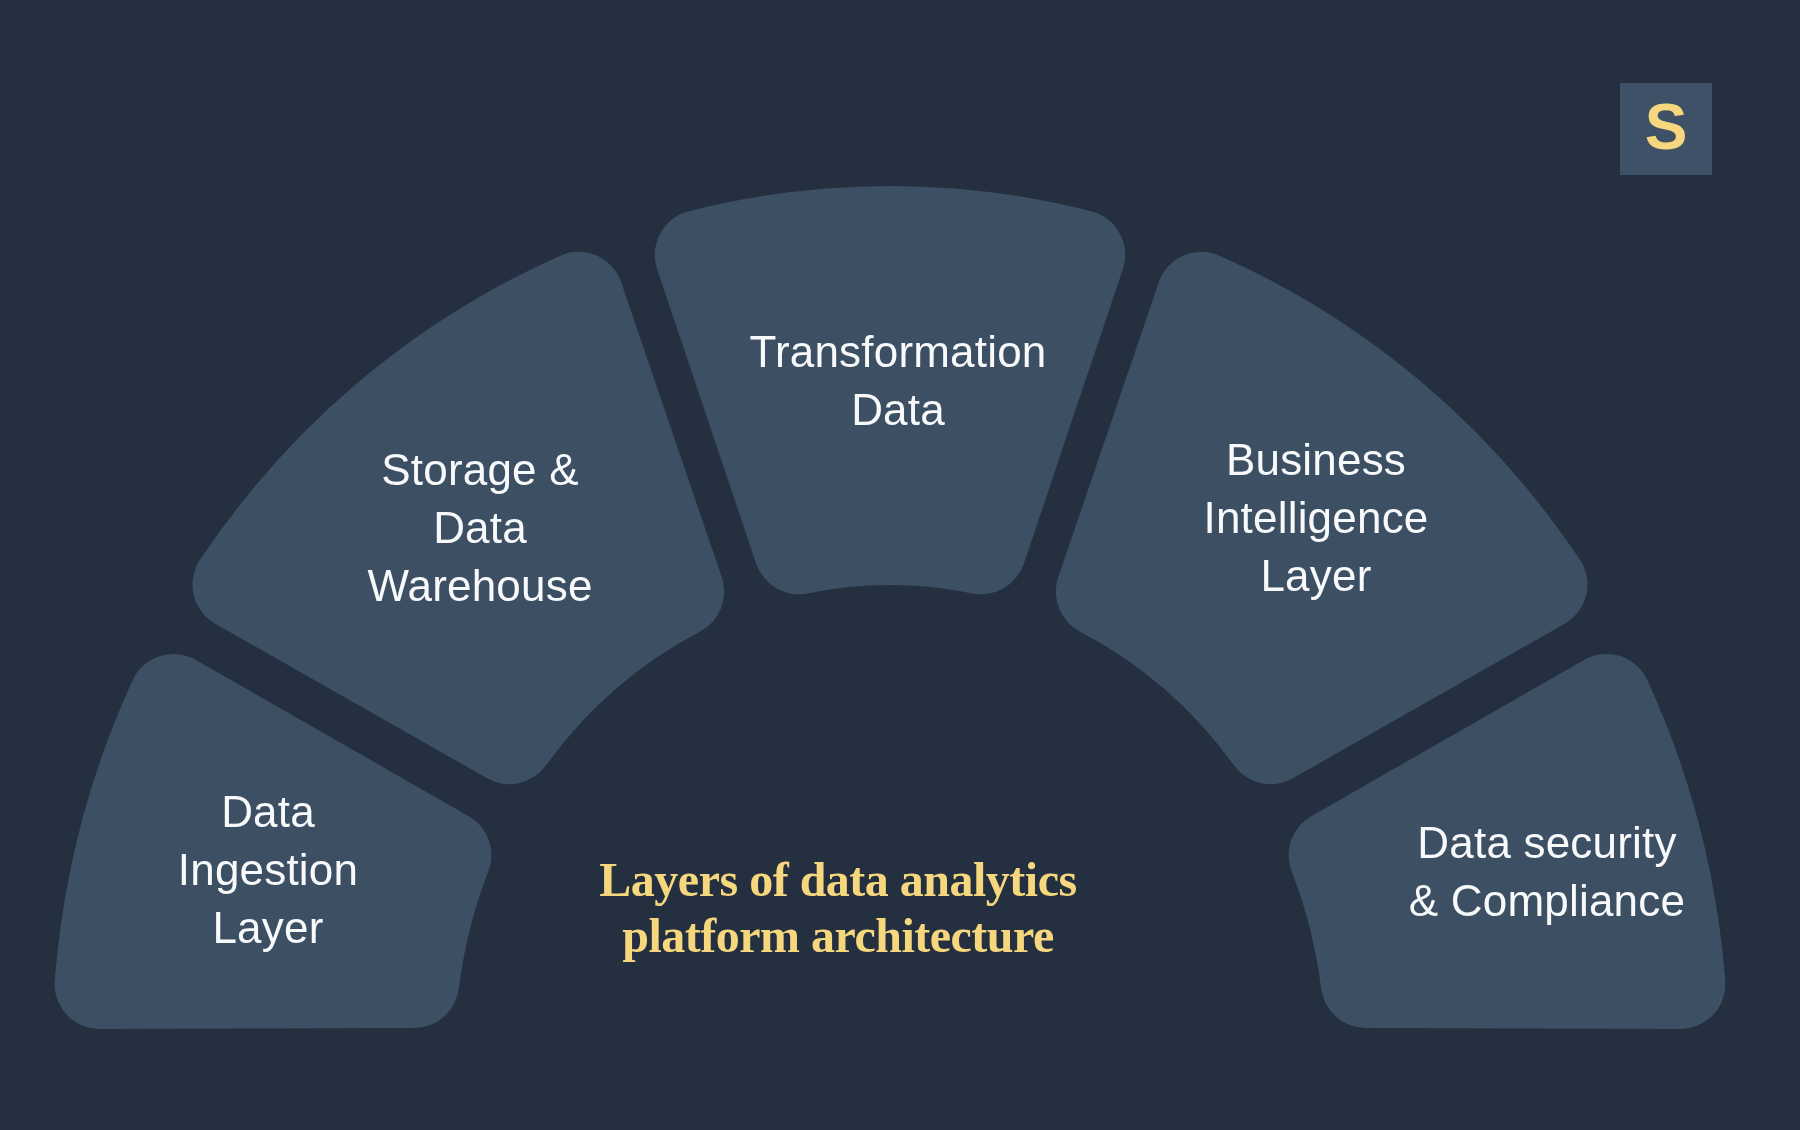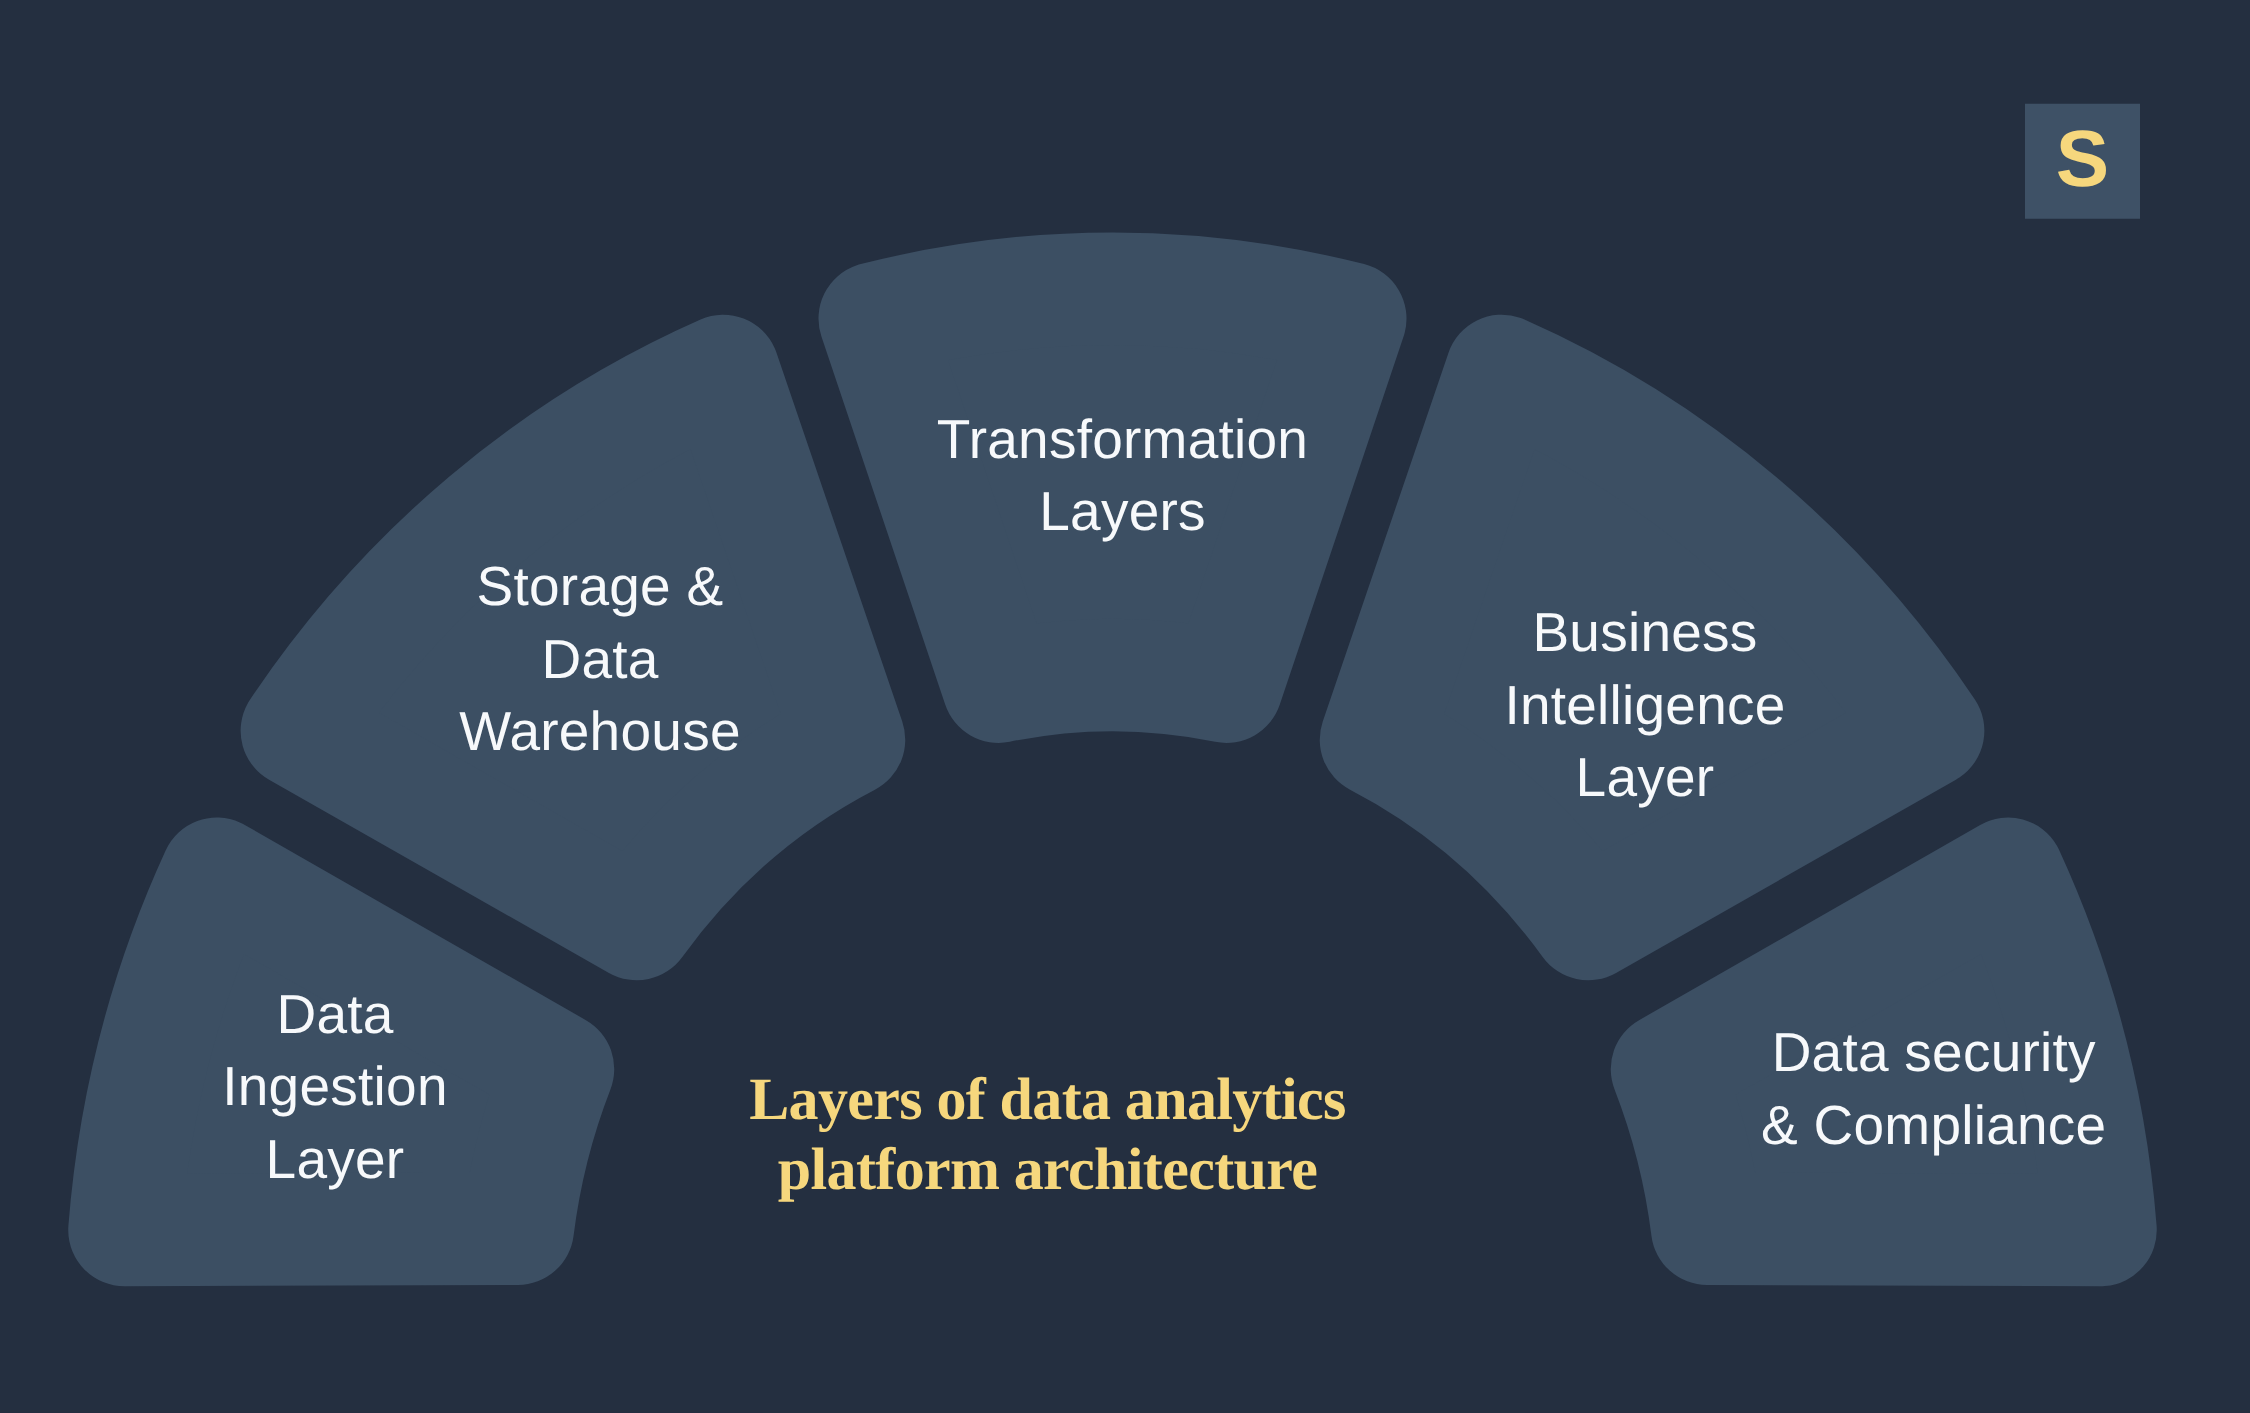--- a/index.html
+++ b/index.html
@@ -89,23 +89,23 @@
 
   <div class="seg-label" id="label-0" style="left: 268px; top: 870px;">Data
 Ingestion
 Layer</div>
 
   <div class="seg-label" id="label-1" style="left: 480px; top: 528px;">Storage &amp;
 Data
 Warehouse</div>
 
   <div class="seg-label" id="label-2" style="left: 898px; top: 381px;">Transformation
-Layers</div>
+Data</div>
 
-  <div class="seg-label" id="label-3" style="left: 1316px; top: 518px; margin-top: 47px;">Business
+  <div class="seg-label" id="label-3" style="left: 1316px; top: 518px;">Business
 Intelligence
 Layer</div>
 
   <div class="seg-label" id="label-4" style="left: 1547px; top: 872px;">Data security
 &amp; Compliance</div>
 
   <div class="title">Layers of data analytics
 platform architecture</div>
 
   <div class="logo">

